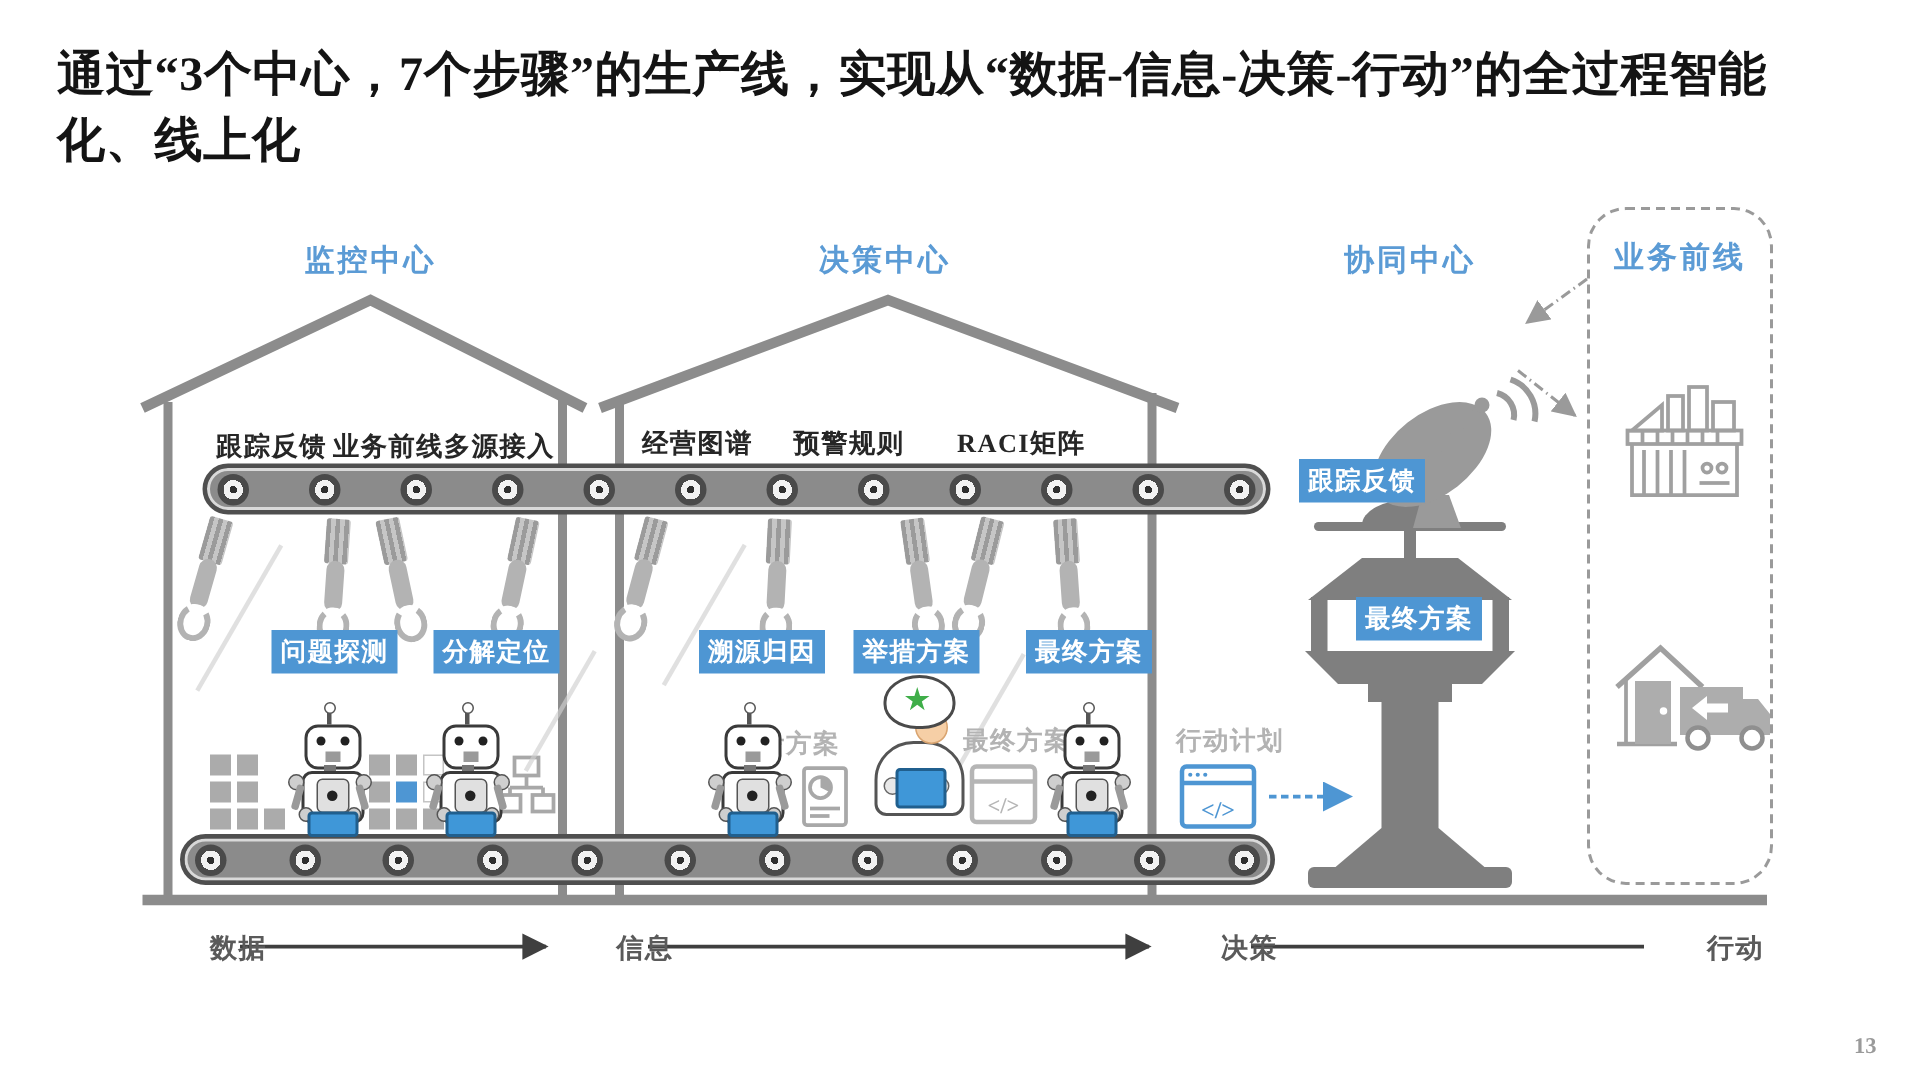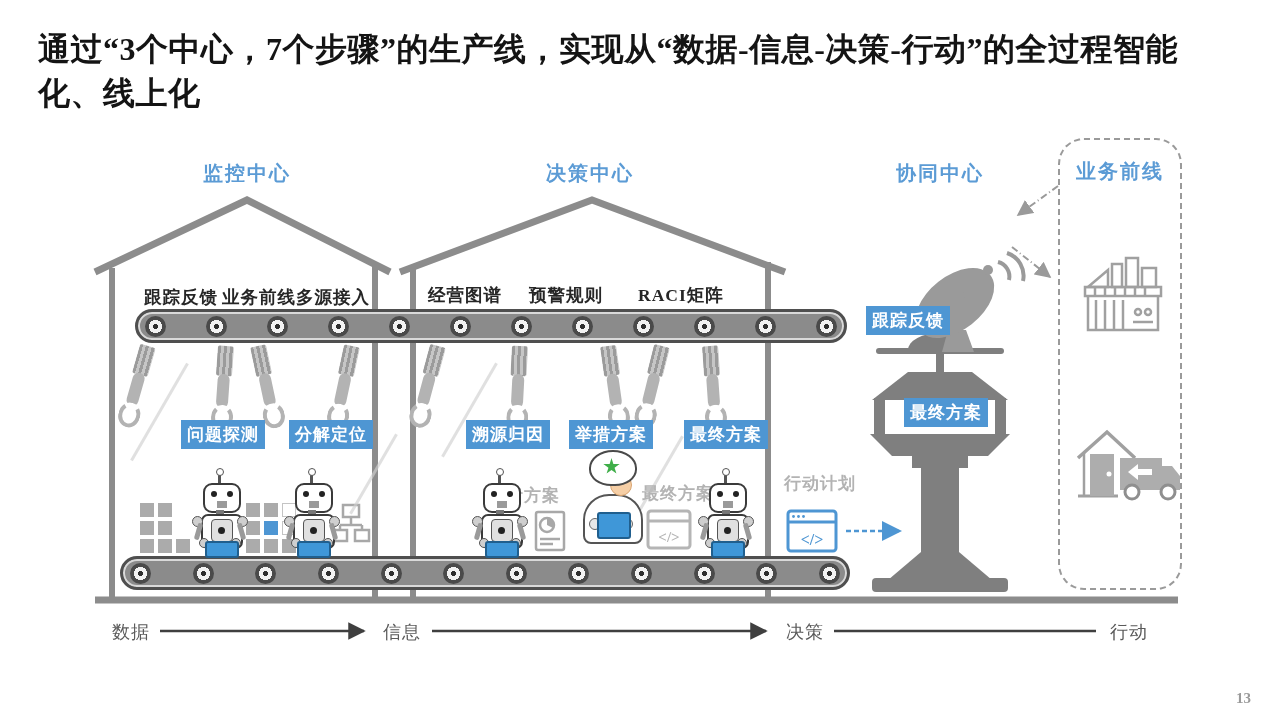--- a/index.html
+++ b/index.html
@@ -7,21 +7,21 @@
           font-family:"Liberation Serif","DejaVu Serif",serif;}
   
   .slide-title{position:absolute;left:38px;top:28px;width:1180px;font-size:32px;font-weight:800;
                color:#141414;letter-spacing:.5px;}
   .center-title{position:absolute;width:180px;text-align:center;color:#5B9BD5;font-weight:bold;
                 font-size:20px;letter-spacing:2px;}
   .machine-label{position:absolute;font-size:17.5px;font-weight:bold;color:#262626;letter-spacing:1px;}
   .badge{position:absolute;background:#4E96D3;color:#fff;font-weight:bold;font-size:17px;
          padding:3px 6px;letter-spacing:1px;white-space:nowrap;}
   .plan-label{position:absolute;font-size:17px;font-weight:bold;color:#b3b3b3;letter-spacing:1px;white-space:nowrap;}
-  .flow-label{position:absolute;font-size:18px;font-weight:normal;color:#5a5a5a;letter-spacing:1px;}
+  .flow-label{position:absolute;font-size:18px;font-weight:bold;color:#5a5a5a;letter-spacing:1px;margin-left:28px;}
   .watermark{position:absolute;right:16px;top:654px;font-size:37px;font-weight:bold;color:#fff;
              letter-spacing:2px;text-shadow:3px 3px 0 #3a3a3a,-1px -1px 0 #555,1px -1px 0 #555,-1px 1px 0 #555;}
   .page-number{position:absolute;left:1236px;top:690px;font-size:15px;font-weight:bold;color:#9a9a9a;}
   
   .belt{position:absolute;height:34px;background:#8b8b8b;border:3px solid #4f4f4f;border-radius:20px;
         box-shadow:inset 0 0 0 2px #d9d9d9;display:flex;justify-content:space-between;
         align-items:center;padding:0 7px;box-sizing:border-box;}
   .roller{width:21px;height:21px;border-radius:50%;
           background:radial-gradient(circle at 50% 50%, #2e2e2e 0 2.5px, #f2f2f2 2.5px 6.5px, #4a4a4a 6.5px 10.5px);}
   
@@ -328,21 +328,21 @@
     <span class="c-g"></span>
       <span class="c-b"></span>
       <span class="c-w"></span>
     <span class="c-g"></span>
       <span class="c-g"></span>
       <span class="c-g"></span>
   </div>
 
   <div class="plan-label" style="left:488px;top:484px">参考方案</div>
   <div class="plan-label" style="left:642px;top:482px">最终方案</div>
-  <div class="plan-label" style="left:784px;top:472px">行动计划</div>
+  <div class="plan-label" style="left:784px;top:482px">行动计划</div>
 
   <div class="robot" style="left:192px;top:472px">
     <div class="antenna"></div>
       <div class="head">
         <div class="eye l"></div>
         <div class="eye r"></div>
         <div class="mouth"></div>
       </div>
     <div class="neck"></div>
       <div class="body">

